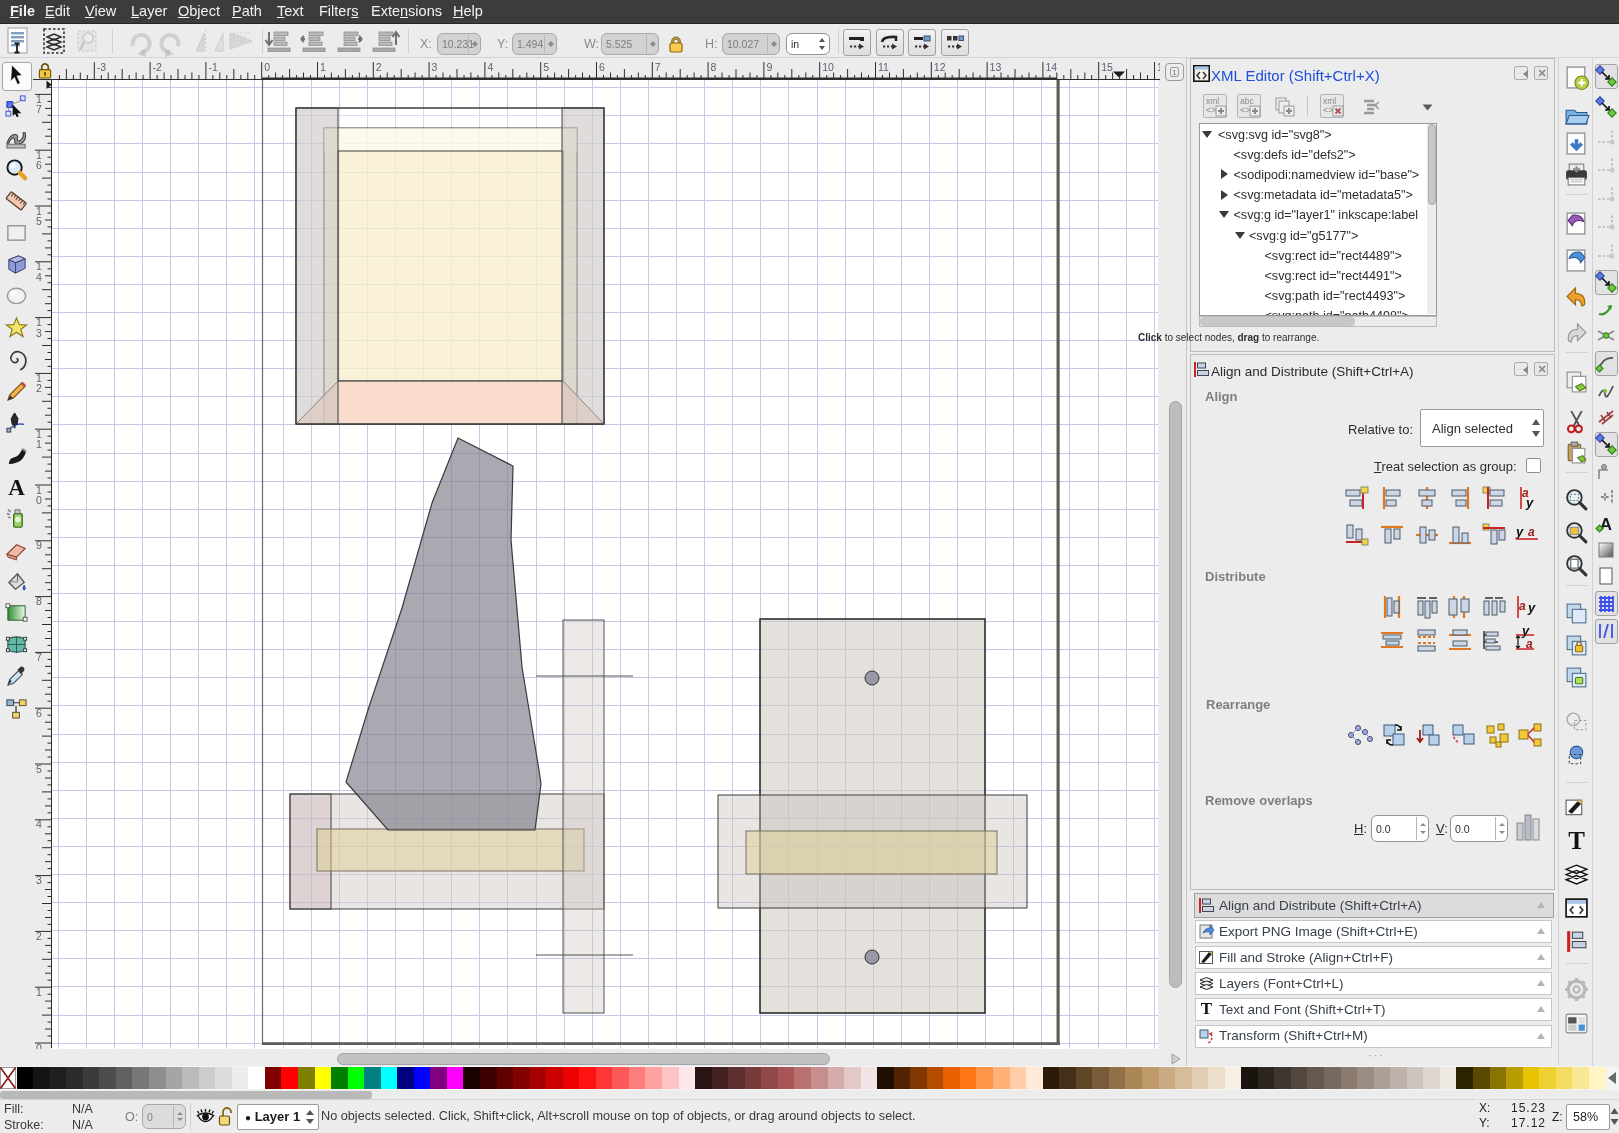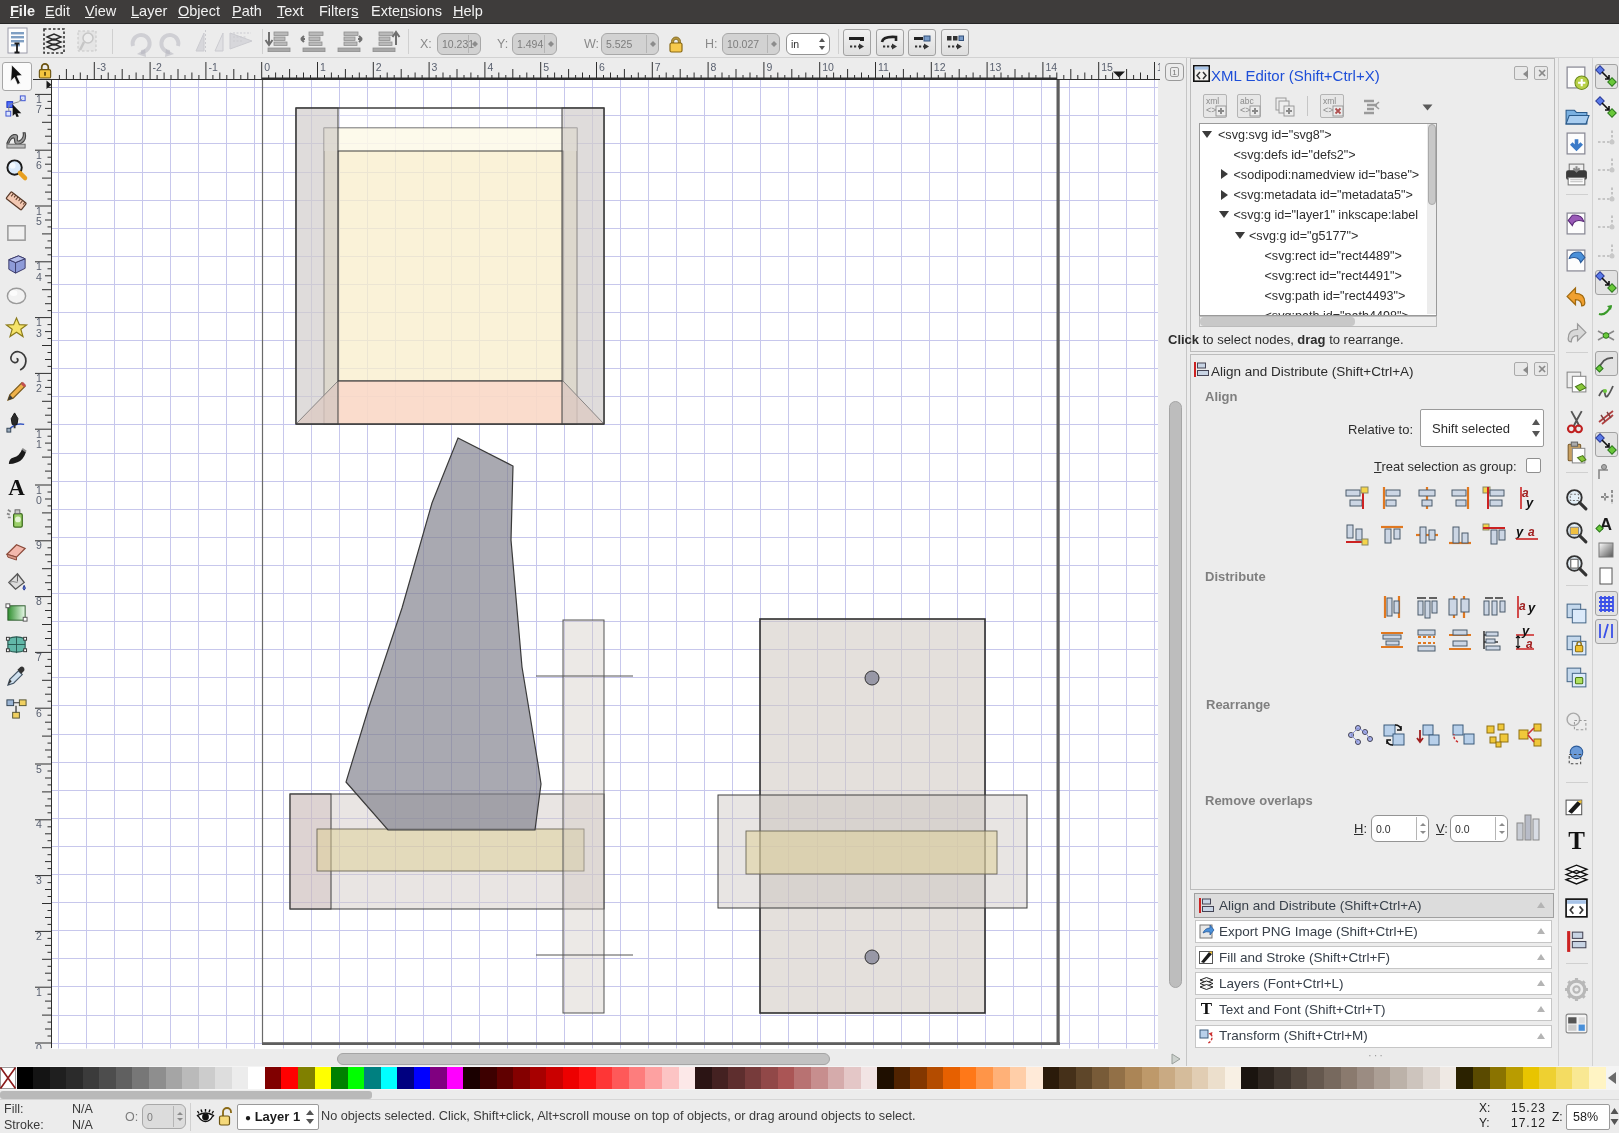--- a/index.html
+++ b/index.html
@@ -430,39 +430,39 @@
     <span style="position:absolute;left:49.0px;top:104.5px;white-space:nowrap;">&lt;svg:g id="g5177"&gt;</span>
     <span style="position:absolute;left:64.5px;top:124.69999999999999px;white-space:nowrap;">&lt;svg:rect id="rect4489"&gt;</span>
     <span style="position:absolute;left:64.5px;top:144.9px;white-space:nowrap;">&lt;svg:rect id="rect4491"&gt;</span>
     <span style="position:absolute;left:64.5px;top:165.1px;white-space:nowrap;">&lt;svg:path id="rect4493"&gt;</span>
     <span style="position:absolute;left:64.5px;top:185.29999999999998px;white-space:nowrap;">&lt;svg:path id="path4498"&gt;</span>
   </div>
 <div style="position:absolute;left:1427px;top:124px;width:9px;height:190px;background:#ececec;"></div>
 <div style="position:absolute;left:1427.5px;top:124px;width:8px;height:81px;background:#c8c8c8;border:1px solid #aaa;border-radius:4px;"></div>
 <div style="position:absolute;left:1199px;top:316px;width:238px;height:11px;background:#ececec;border:1px solid #bbb;"></div>
 <div style="position:absolute;left:1200px;top:317px;width:155px;height:9px;background:#c8c8c8;border-radius:4px;"></div>
-<div style="position:absolute;left:1168px;top:332px;width:340px;height:16px;font-size:13px;color:#2d2d2d;"><b>Click</b> to select nodes, <b>drag</b> to rearrange.</div>
+<div style="position:absolute;left:1138px;top:332px;width:340px;height:16px;font-size:10px;color:#2d2d2d;"><b>Click</b> to select nodes, <b>drag</b> to rearrange.</div>
 <div style="position:absolute;left:1366px;top:348px;height:12px;color:#9a9a9a;font-size:11px;letter-spacing:2px;">···</div>
 <div style="position:absolute;left:1190px;top:354px;width:365px;height:536px;background:#ececec;border:1px solid #bcbcbc;"></div>
 <svg class="a" style="left:1193px;top:361px;" width="17" height="17" viewBox="0 0 17 17">
     <rect x="1" y="1" width="2" height="15" fill="#cc2222"></rect>
     <rect x="4.5" y="2" width="8" height="5" fill="#c8d4e4" stroke="#445"></rect>
     <rect x="4.5" y="9.5" width="11" height="5" fill="#c8d4e4" stroke="#445"></rect>
   </svg>
 <div style="position:absolute;left:1211px;top:362px;height:20px;font-size:13.5px;color:#2c2c2c;line-height:20px;">Align and Distribute (Shift+Ctrl+A)</div>
 <div class="pbtn a" style="position:absolute;left:1514px;top:362px;width:14px;height:14px;">
     <span style="position:absolute;left:4px;top:3px;border:4px solid transparent;border-right:5px solid #8a8a8a;"></span>
   </div>
 <div class="pbtn a" style="position:absolute;left:1534px;top:362px;width:14px;height:14px;">
     <span style="position:absolute;left:2.5px;top:0px;color:#8a8a8a;font-size:11px;font-weight:bold;">✕</span>
   </div>
 <div class="secthead" style="position:absolute;left:1205px;top:389px;height:16px;">Align</div>
 <div style="position:absolute;left:1348px;top:422px;height:16px;font-size:13px;color:#2c2c2c;">Relative to:</div>
 <div style="position:absolute;left:1420px;top:409px;width:124px;height:38px;background:#fff;border:1px solid #9a9a9a;border-radius:2px;"></div>
-<div style="position:absolute;left:1432px;top:421px;height:16px;font-size:13px;color:#2c2c2c;">Shift selected</div>
+<div style="position:absolute;left:1432px;top:421px;height:16px;font-size:13px;color:#2c2c2c;">Align selected</div>
 <svg class="a" style="left:1530px;top:417px;" width="12" height="22">
     <path d="M2 8 L6 2 L10 8 Z M2 14 L6 20 L10 14 Z" fill="#555"></path>
   </svg>
 <div style="position:absolute;left:1374px;top:459px;height:16px;font-size:13px;color:#2c2c2c;"><u>T</u>reat selection as group:</div>
 <div style="position:absolute;left:1526px;top:458px;width:15px;height:15px;background:#fff;border:1px solid #8f8f8f;border-radius:2px;"></div>
 <svg class="a" style="left:1344px;top:485px;" width="26" height="26" viewBox="0 0 26 26">
     <rect x="2" y="5" width="14" height="6" fill="#ccd6e4" stroke="#4a5a6a" stroke-width="1"></rect>
     <rect x="6" y="15" width="12" height="6" fill="#ccd6e4" stroke="#4a5a6a" stroke-width="1"></rect>
     <path d="M19 2 V24" stroke="#cc2222" stroke-width="2"></path>
     <rect x="17" y="2" width="7" height="6" fill="#f4d44a" stroke="#886"></rect>
@@ -648,21 +648,21 @@
     <path d="M5 10 q2 -5 7 -5 v-3 l4 5 l-4 5 v-3 q-4 -1 -7 1 z" fill="#4a90d9" stroke="#2a5a99" stroke-width="0.8"></path>
   </svg>
 <div style="position:absolute;left:1219px;top:923.6px;height:17px;font-size:13.5px;color:#38404a;">Export PNG Image (Shift+Ctrl+E)</div>
 <div class="tri-up" style="left:1537px;top:928.1px;border-left-width:4.5px;border-right-width:4.5px;border-bottom-width:6px;"></div>
 <div style="position:absolute;left:1195px;top:946.2px;width:357px;height:23px;background:#ffffff;border:1px solid #c6c6c6;"></div>
 <svg class="a" style="left:1198px;top:949.2px;" width="17" height="17" viewBox="0 0 17 17">
     <rect x="1.5" y="2.5" width="13" height="12" fill="#fff" stroke="#555"></rect>
     <path d="M3 13 L11 3 L14 5 L6 14 Z" fill="#1a1a1a"></path>
     <path d="M11 3 L14 5 L14 2.5 Z" fill="#f0c030"></path>
   </svg>
-<div style="position:absolute;left:1219px;top:949.7px;height:17px;font-size:13.5px;color:#38404a;">Fill and Stroke (Shift+Ctrl+F)</div>
+<div style="position:absolute;left:1219px;top:949.7px;height:17px;font-size:13.5px;color:#38404a;">Fill and Stroke (Align+Ctrl+F)</div>
 <div class="tri-up" style="left:1537px;top:954.2px;border-left-width:4.5px;border-right-width:4.5px;border-bottom-width:6px;"></div>
 <div style="position:absolute;left:1195px;top:972.3px;width:357px;height:23px;background:#ffffff;border:1px solid #c6c6c6;"></div>
 <svg class="a" style="left:1198px;top:975.3px;" width="17" height="17" viewBox="0 0 17 17">
     <path d="M2 5 l6.5 -2.5 l6.5 2.5 l-6.5 2.5 z" fill="#f4f4f4" stroke="#222"></path>
     <path d="M2 8.5 l6.5 -2.5 l6.5 2.5 l-6.5 2.5 z" fill="#f4f4f4" stroke="#222"></path>
     <path d="M2 12 l6.5 -2.5 l6.5 2.5 l-6.5 2.5 z" fill="#f4f4f4" stroke="#222"></path>
   </svg>
 <div style="position:absolute;left:1219px;top:975.8px;height:17px;font-size:13.5px;color:#38404a;">Layers (Font+Ctrl+L)</div>
 <div class="tri-up" style="left:1537px;top:980.3px;border-left-width:4.5px;border-right-width:4.5px;border-bottom-width:6px;"></div>
 <div style="position:absolute;left:1195px;top:998.4px;width:357px;height:23px;background:#ffffff;border:1px solid #c6c6c6;"></div>

